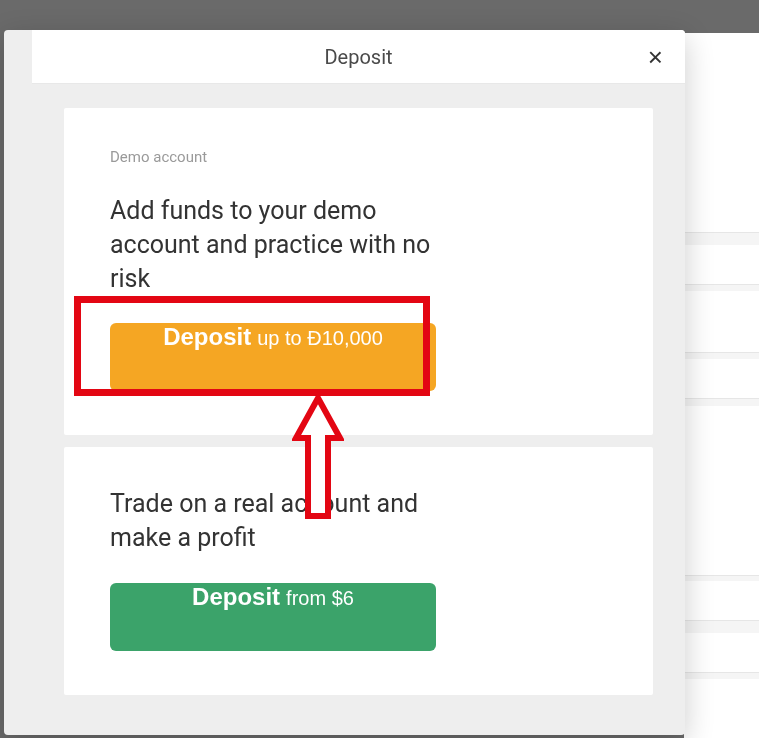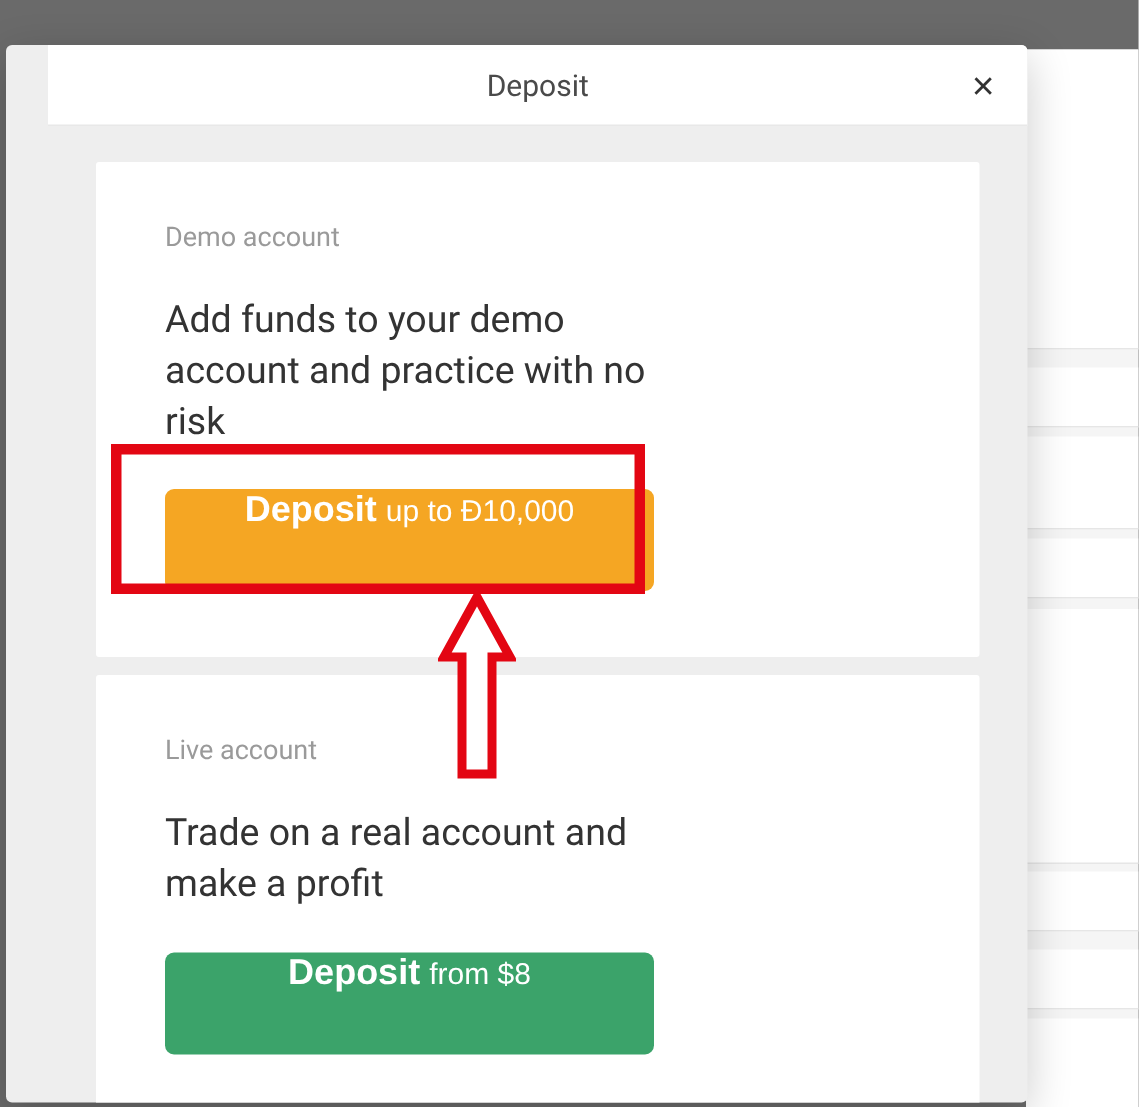--- a/index.html
+++ b/index.html
@@ -72,21 +72,21 @@
     }
     .card {
       background: #ffffff;
       border-radius: 2px;
       padding: 40px 46px 44px 46px;
       margin-bottom: 12px;
       position: relative;
     }
     .card-label {
       color: #9a9a9a;
-      font-size: 18px;
+      font-size: 15px;
       font-weight: 400;
       margin-bottom: 28px;
     }
     .card-desc {
       color: #333;
       font-size: 25px;
       line-height: 1.35;
       margin-bottom: 28px;
       max-width: 360px;
     }
@@ -155,25 +155,24 @@
   <div class="modal-body">
     <div class="card">
       <div class="card-label">Demo account</div>
       <div class="card-desc">Add funds to your demo account and practice with no risk</div>
       <button class="deposit-btn btn-orange">
         <span class="btn-main">Deposit</span>
         <span class="btn-sub">up to Đ10,000</span>
       </button>
     </div>
     <div class="card">
-      <div class="card-label">Live account</div>
       <div class="card-desc">Trade on a real account and make a profit</div>
       <button class="deposit-btn btn-green">
         <span class="btn-main">Deposit</span>
-        <span class="btn-sub">from $8</span>
+        <span class="btn-sub">from $6</span>
       </button>
     </div>
   </div>
 
   <div class="highlight-box"></div>
 
   <svg class="arrow-svg" width="52" height="128" viewBox="0 0 52 128">
     <path d="M26 4 L48 44 L36 44 L36 122 L16 122 L16 44 L4 44 Z" fill="#ffffff" stroke="#e30613" stroke-width="6" stroke-linejoin="miter"></path>
   </svg>
 </div>

